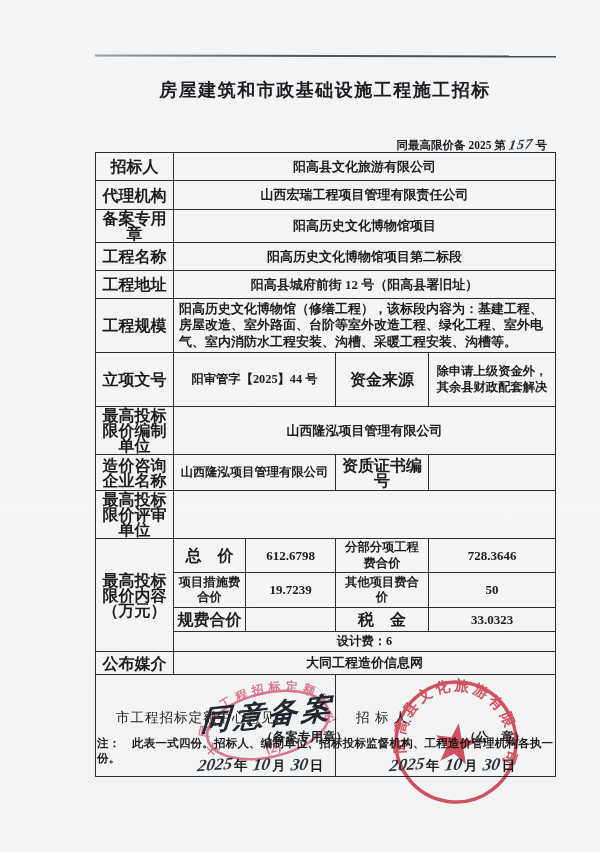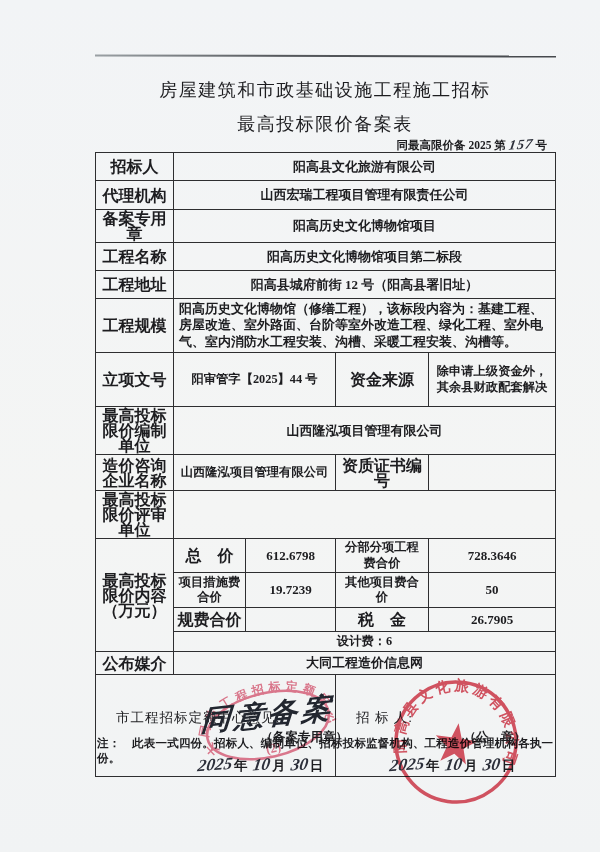--- a/index.html
+++ b/index.html
@@ -1,21 +1,21 @@
 <!DOCTYPE html>
 <html><head>
 <meta charset="utf-8">
 <style>
   html,body{margin:0;padding:0;}
   body{width:600px;height:852px;position:relative;background:#eef1f3;
        font-family:"Liberation Serif","DejaVu Serif",serif;color:#1d1d20;}
   .page{position:absolute;inset:0;background:linear-gradient(180deg,#f2f4f6 0%,#f4f5f4 60%,#f1f3f4 100%);overflow:hidden;}
   .scan-line{position:absolute;left:95px;top:55px;width:461px;height:2px;
        background:linear-gradient(to right,#9aa0a4,#55585c 40%,#46494d);transform:rotate(0.12deg);}
-  .title{position:absolute;left:95px;width:460px;text-align:center;font-weight:normal;
+  .title{position:absolute;left:95px;width:460px;text-align:center;font-weight:bold;
        font-size:18px;letter-spacing:1.5px;}
   .t1{top:78px;}
   .t2{top:112px;}
   .docno{position:absolute;top:137px;left:95px;width:452px;text-align:right;font-size:11.5px;font-weight:600;}
   .hw{font-style:italic;display:inline-block;transform:skewX(-12deg) rotate(-4deg);color:#2c2f3a;}
   .hw-num{font-size:14px;letter-spacing:1px;font-weight:bold;}
   table.form{position:absolute;top:152px;left:95px;width:460px;border-collapse:collapse;table-layout:fixed;}
   td{border:1px solid #2e2e30;text-align:center;vertical-align:middle;
      font-size:13px;font-weight:600;padding:1px 3px;overflow:hidden;}
   td.lab{font-size:16px;line-height:15px;}
@@ -38,21 +38,20 @@
   .note{position:absolute;top:736px;left:97px;width:468px;font-size:11.5px;font-weight:600;letter-spacing:0.2px;}
 </style>
 </head>
 <body>
 
 <div class="page">
 
   <div class="scan-line"></div>
 
   <div class="title t1">房屋建筑和市政基础设施工程施工招标</div>
-  <div class="title t2">最高投标限价备案表</div>
 
   <div class="docno">
     <span>同最高限价备 2025 第</span>
     <span class="hw hw-num">157</span>
     <span>号</span>
   </div>
 
   <table class="form">
     <colgroup>
         <col style="width:78px">
@@ -117,21 +116,21 @@
     <tr style="height:35px">
       <td class="lab small">项目措施费合价</td>
       <td>19.7239</td>
       <td class="lab small">其他项目费合价</td>
       <td>50</td>
     </tr>
     <tr style="height:24px">
       <td class="lab">规费合价</td>
       <td></td>
       <td class="lab">税　金</td>
-      <td>26.7905</td>
+      <td>33.0323</td>
     </tr>
     <tr style="height:20px">
       <td colspan="4" class="small">设计费：6</td>
     </tr>
     <tr style="height:23px">
       <td class="lab">公布媒介</td>
       <td colspan="4">大同工程造价信息网</td>
     </tr>
 
     <tr style="height:102px">

